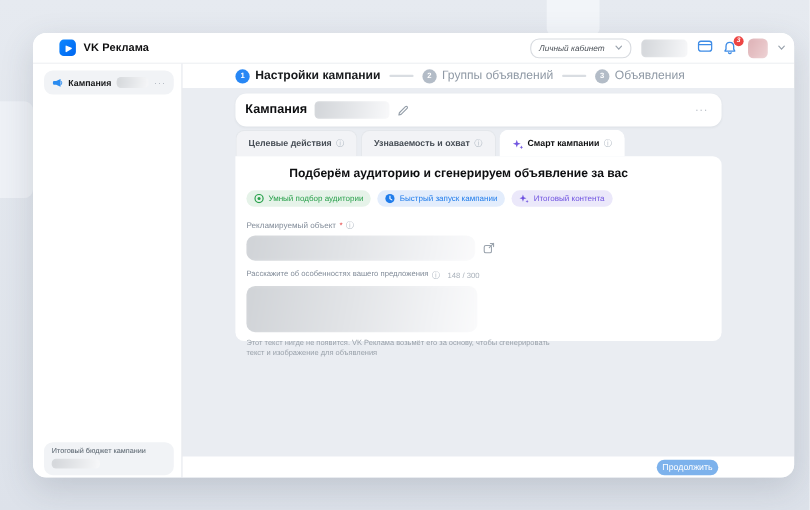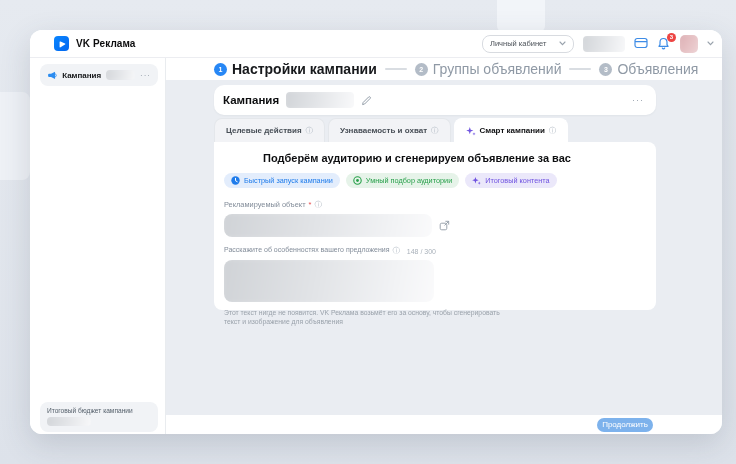--- a/index.html
+++ b/index.html
@@ -11,21 +11,21 @@
   .bg-shape2 { position:absolute; left:0; top:92px; width:30px; height:88px; background:#eef1f6; border-radius:0 8px 8px 0; }
 
   
   .window { position:absolute; left:30px; top:30px; width:692px; height:404px; background:#fff; border-radius:12px; box-shadow:0 10px 30px rgba(60,70,90,.18); overflow:hidden; }
 
   
   .hdr { position:absolute; left:0; top:0; width:692px; height:28px; background:#fff; border-bottom:1px solid #ecedf1; display:flex; align-items:center; justify-content:space-between; padding:0 8px 0 24px; }
   .logo-wrap { display:flex; align-items:center; gap:7px; }
   .logo-sq { width:15px; height:15px; border-radius:4px; background:linear-gradient(135deg,#0b86ff,#0066f0); display:flex; align-items:center; justify-content:center; }
   .logo-txt { font-size:10px; font-weight:bold; color:#0d0d0e; letter-spacing:.1px; }
-  .hdr-right { display:flex; align-items:center; gap:9px; }
+  .hdr-right { display:flex; align-items:center; gap:9px;font-style:italic; }
   .cab-select { display:flex; align-items:center; justify-content:space-between; width:92px; height:18px; border:1px solid #d8dbe0; border-radius:8px; padding:0 7px; font-size:7.5px; color:#4b5158; background:#fff; }
   .blur-box { border-radius:4px; overflow:hidden; position:relative; }
   .blur-box::before { content:""; position:absolute; inset:-4px; filter:blur(3px); background:linear-gradient(100deg,#cfd2d6 0%,#e2e4e7 45%,#f2f3f5 80%,#fbfbfc 100%); }
   .blur-pink::before { background:linear-gradient(120deg,#d9a9ae 0%,#e7c3c6 55%,#f0dadc 100%); }
   .bal-blur { width:42px; height:16px; }
   .avatar { width:18px; height:18px; border-radius:5px; }
   .bell-wrap { position:relative; width:14px; height:14px; }
   .bell-badge { position:absolute; top:-4px; right:-5px; min-width:9px; height:9px; background:#ed4543; border-radius:5px; color:#fff; font-size:6px; font-weight:bold; display:flex; align-items:center; justify-content:center; padding:0 1px; }
 
   
@@ -39,21 +39,21 @@
   .budget-label { font-size:6.6px; color:#55606b; white-space:nowrap; }
   .budget-blur { width:44px; height:9px; margin-top:3px; }
 
   .main { flex:1; border-left:1px solid #e9ecef; position:relative; background:#eaedf2; }
   
   .steps { position:absolute; left:0; top:0; width:100%; height:22px; background:#fff; display:flex; align-items:center; padding-left:48px; gap:8px; }
   .step { display:flex; align-items:center; gap:5px; }
   .step-circle { width:13px; height:13px; border-radius:50%; display:flex; align-items:center; justify-content:center; font-size:7px; font-weight:bold; color:#fff; }
   .step.active .step-circle { background:#2787f5; }
   .step.inactive .step-circle { background:#b3bcc7; }
-  .step-label { font-size:14px; }
+  .step-label { font-size:11px; }
   .step.active .step-label { font-weight:bold; color:#17191c; }
   .step.inactive .step-label { color:#8f99a5; }
   .step-dash { width:22px; height:1.5px; background:#d9dde2; border-radius:1px; }
 
   
   .footer { position:absolute; left:0; bottom:0; width:100%; height:19px; background:#fff; }
   .btn-continue { position:absolute; right:69px; top:3px; width:56px; height:13.5px; background:#7db2ec; border:none; border-radius:7px; color:#fff; font-size:8px; font-family:inherit; display:flex; align-items:center; justify-content:center; cursor:pointer; }
 
   
   .title-card { position:absolute; left:48px; top:27px; width:442px; height:30px; background:#fff; border-radius:10px; box-shadow:0 1px 2px rgba(40,50,60,.05); display:flex; align-items:center; padding:0 12px 0 9px; gap:7px; }
@@ -190,33 +190,33 @@
             </svg>
           <span>Смарт кампании</span>
           <span class="info-i">ⓘ</span>
         </div>
       </div>
 
       <div class="panel">
         <h2>Подберём аудиторию и сгенерируем объявление за вас</h2>
 
         <div class="badges">
+          <span class="badge b-green">
+            <svg width="9" height="9" viewBox="0 0 9 9">
+                <circle cx="4.5" cy="4.5" r="3.7" fill="none" stroke="#27a04a" stroke-width="1.1"></circle>
+                <circle cx="4.5" cy="4.5" r="1.4" fill="#27a04a"></circle>
+              </svg>
+            <span>Умный подбор аудитории</span>
+          </span>
           <span class="badge b-blue">
             <svg width="9" height="9" viewBox="0 0 9 9">
                 <circle cx="4.5" cy="4.5" r="4.2" fill="#1f7ceb"></circle>
                 <path d="M4.5 2.3 V4.7 L6.2 5.7" fill="none" stroke="#fff" stroke-width="1" stroke-linecap="round"></path>
               </svg>
             <span>Быстрый запуск кампании</span>
-          </span>
-          <span class="badge b-green">
-            <svg width="9" height="9" viewBox="0 0 9 9">
-                <circle cx="4.5" cy="4.5" r="3.7" fill="none" stroke="#27a04a" stroke-width="1.1"></circle>
-                <circle cx="4.5" cy="4.5" r="1.4" fill="#27a04a"></circle>
-              </svg>
-            <span>Умный подбор аудитории</span>
           </span>
           <span class="badge b-purple">
             <svg width="9" height="9" viewBox="0 0 10 10">
                 <path d="M3.8 1 L4.7 3.7 L7.4 4.6 L4.7 5.5 L3.8 8.2 L2.9 5.5 L0.2 4.6 L2.9 3.7 Z" fill="#6f52e0"></path>
                 <path d="M8 6.2 L8.45 7.45 L9.7 7.9 L8.45 8.35 L8 9.6 L7.55 8.35 L6.3 7.9 L7.55 7.45 Z" fill="#6f52e0"></path>
               </svg>
             <span>Итоговый контента</span>
           </span>
         </div>
 

